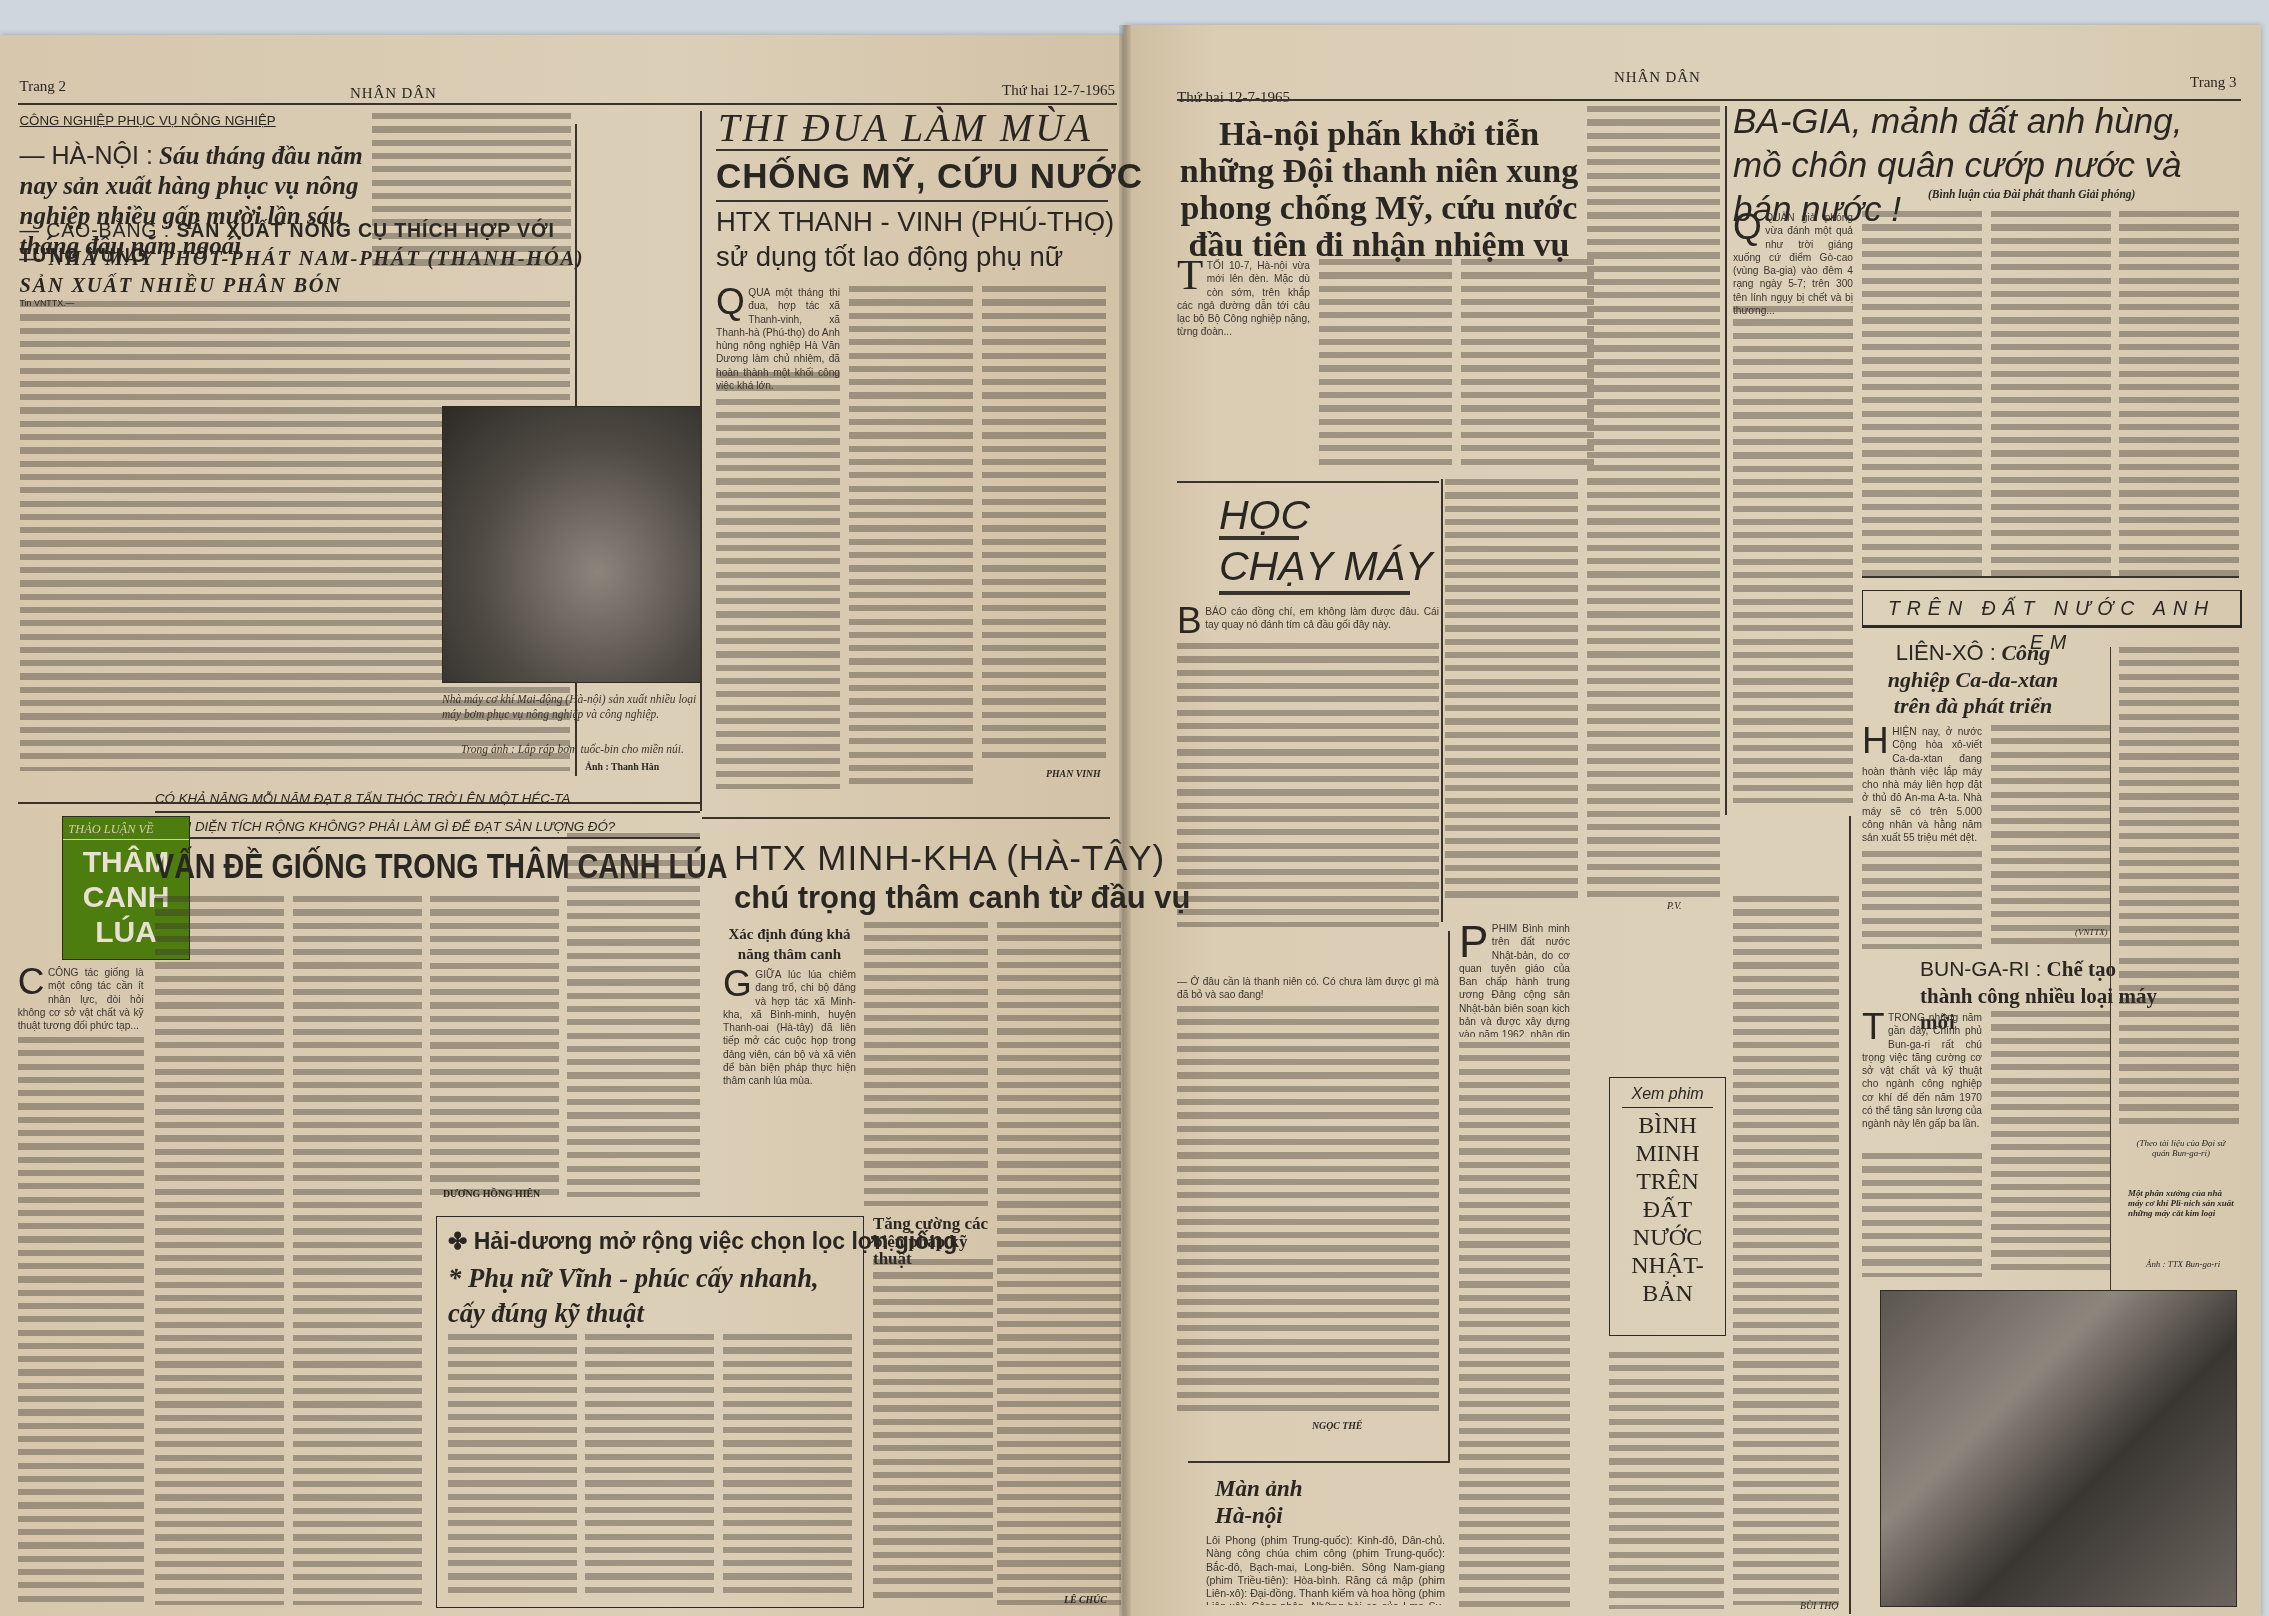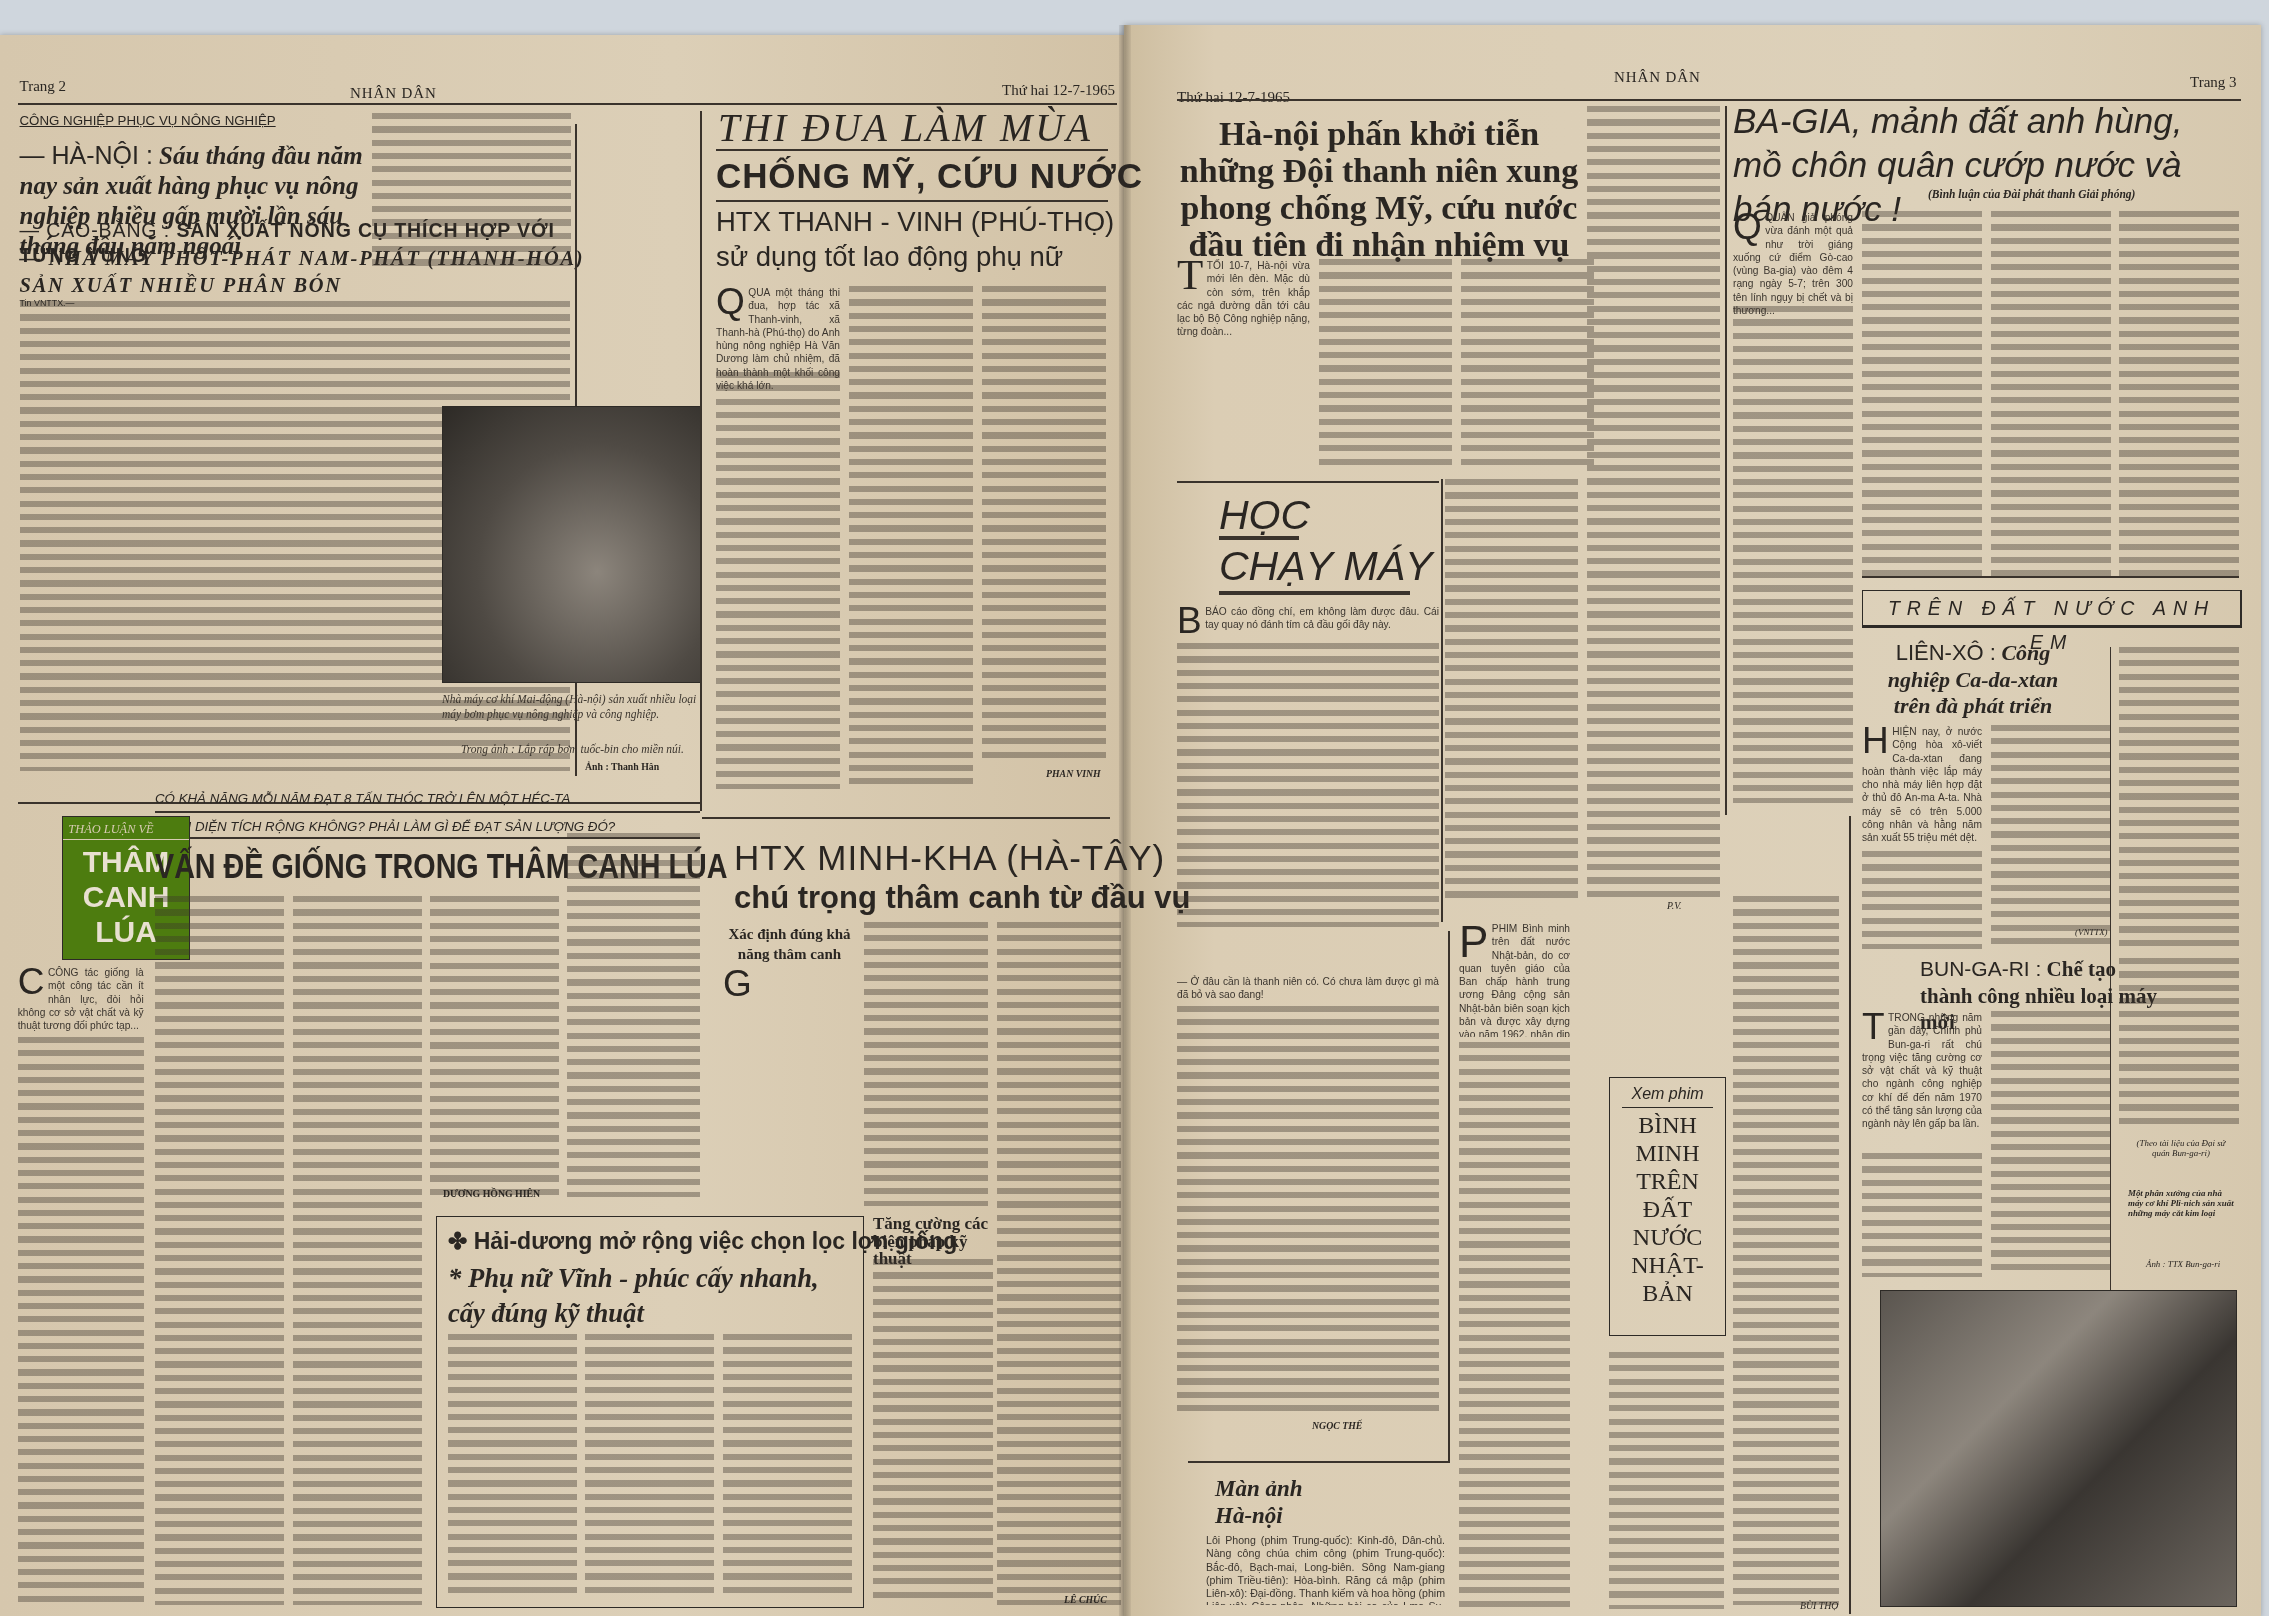--- a/index.html
+++ b/index.html
@@ -93,21 +93,21 @@
 <div class="abs" style="left:448px;top:1228px;font-size:23px;font-weight:bold;font-family:'Liberation Sans',sans-serif;">✤ <span>Hải-dương mở rộng việc chọn lọc lợn giống</span></div>
 <div class="abs" style="left:448px;top:1261px;width:408px;font-size:26.6px;font-style:italic;font-weight:bold;line-height:35px;">* <span>Phụ nữ Vĩnh - phúc cấy nhanh, cấy đúng kỹ thuật</span></div>
 <div class="text-block text-fill" style="left:448px;top:1334px;width:129px;height:266px;"></div>
 <div class="text-block text-fill" style="left:585px;top:1334px;width:129px;height:266px;"></div>
 <div class="text-block text-fill" style="left:723px;top:1334px;width:129px;height:266px;"></div>
 
 <div class="rule" style="left:702px;top:817px;width:408px;"></div>
 <div class="abs" style="left:734px;top:838px;font-size:35px;font-family:Liberation Sans, sans-serif;letter-spacing:0.9px;">HTX MINH-KHA (HÀ-TÂY)</div>
 <div class="abs" style="left:734px;top:880px;font-size:31px;font-weight:bold;font-family:'Liberation Sans',sans-serif;">chú trọng thâm canh từ đầu vụ</div>
 <div class="abs" style="left:723px;top:925px;width:133px;font-size:15px;font-weight:bold;text-align:center;line-height:19.5px;">Xác định đúng khả năng thâm canh</div>
-<div class="text-block" style="left:723px;top:968px;width:133px;height:231px;"><span class="dropcap">G</span></div>
+<div class="text-block" style="left:723px;top:968px;width:133px;height:231px;"><span class="dropcap">G</span><span>GIỮA lúc lúa chiêm đang trổ, chi bộ đảng và hợp tác xã Minh-kha, xã Bình-minh, huyện Thanh-oai (Hà-tây) đã liên tiếp mở các cuộc họp trong đảng viên, cán bộ và xã viên để bàn biện pháp thực hiện thâm canh lúa mùa.</span></div>
 <div class="text-block text-fill" style="left:864px;top:922px;width:124px;height:284px;"></div>
 <div class="text-block text-fill" style="left:997px;top:922px;width:124px;height:683px;"></div>
 <div class="abs" style="left:873px;top:1215px;width:124px;font-size:17px;font-weight:bold;text-align:left;line-height:17.7px;">Tăng cường các biện pháp kỹ thuật</div>
 <div class="text-block text-fill" style="left:873px;top:1259px;width:120px;height:346px;"></div>
 <div class="abs" style="left:1064px;top:1594px;font-size:9.8px;font-style:italic;font-weight:bold;">LÊ CHÚC</div>
 
 <div class="abs hdr-small" style="left:1177px;top:89px;">Thứ hai 12-7-1965</div>
 <div class="abs hdr-small" style="left:1614px;top:69px;letter-spacing:0.9px;">NHÂN DÂN</div>
 <div class="abs hdr-small" style="left:2190px;top:74px;">Trang 3</div>
 <div class="rule" style="left:1177px;top:99px;width:1064px;"></div>

